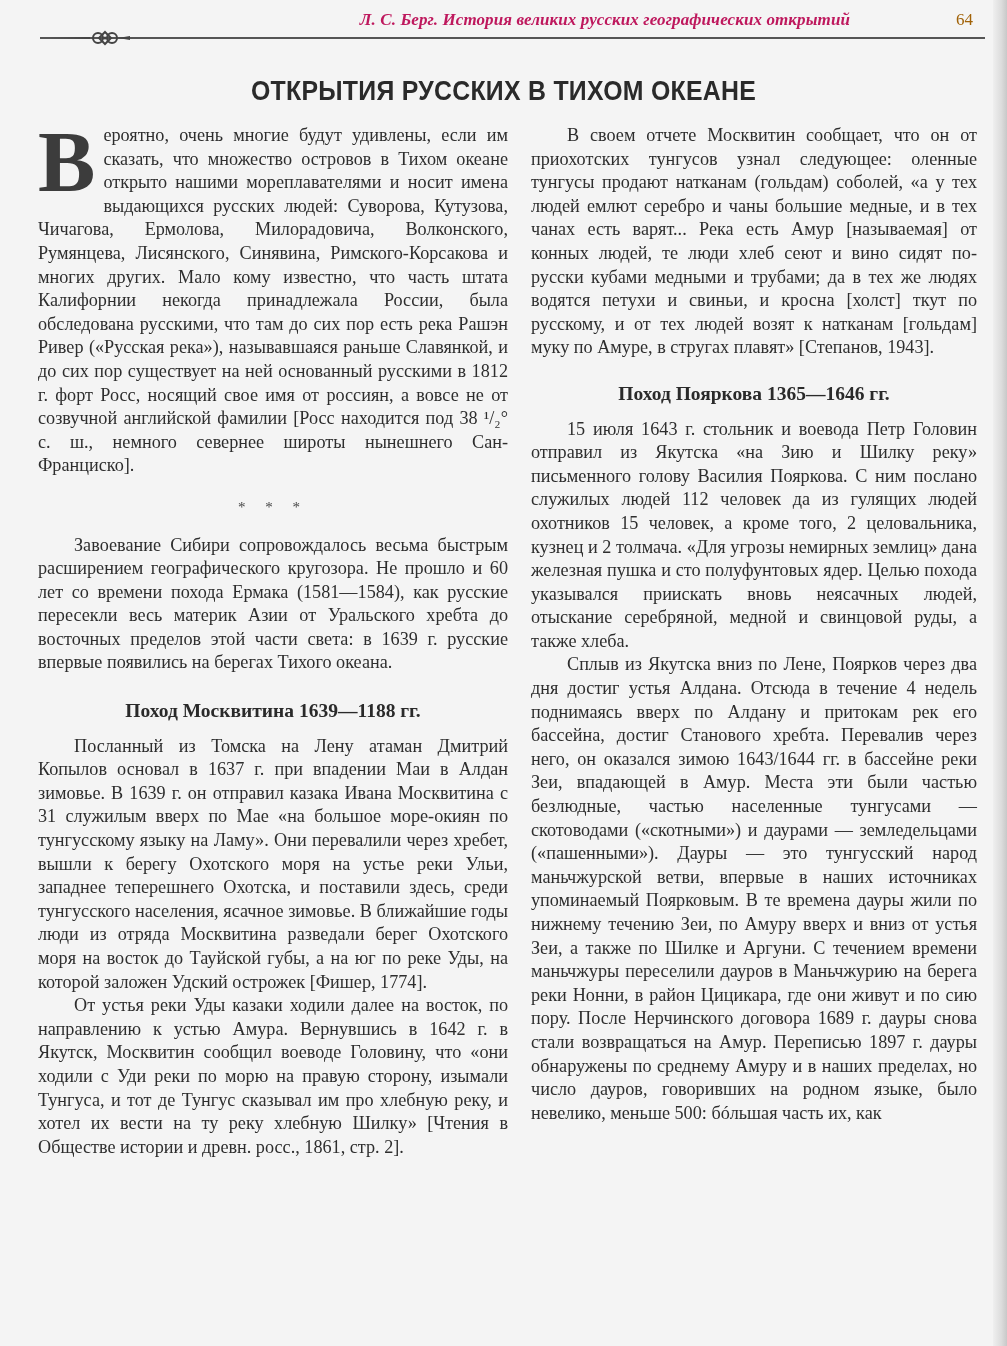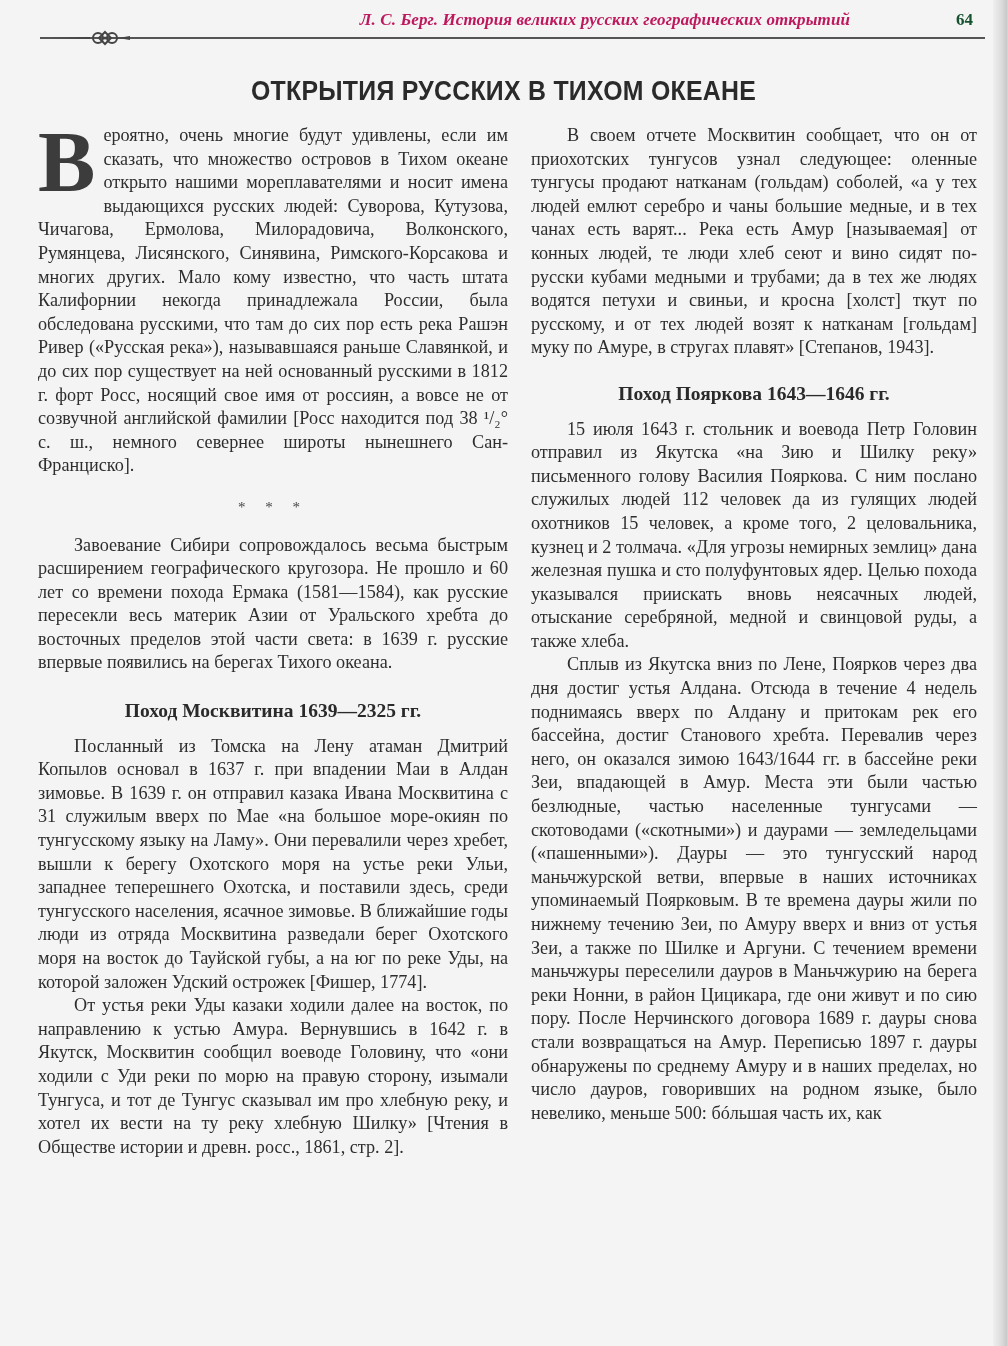--- a/index.html
+++ b/index.html
@@ -22,21 +22,21 @@
     }
     .ornament {
       position: absolute; left: 10px; top: 22px; width: 110px; height: 20px;
     }
     .head-title {
       position: absolute; left: 190px; top: 4px; width: 620px; text-align: right;
       font-style: italic; font-weight: bold; font-size: 17px; color: #be185d;
       letter-spacing: 0.1px;
     }
     .page-number {
-      position: absolute; right: 12px; top: 4px; font-size: 17px; color: #14532d; font-weight: bold;
+      position: absolute; right: 12px; top: 4px; font-size: 17px; color: #a16207;
     }
     .chapter-title {
       position: absolute; left: 0; top: 58px; width: 1007px; text-align: center;
       font-family: "Liberation Sans", "DejaVu Sans", sans-serif;
       font-size: 27px; letter-spacing: 0.3px; color: #2a2a2a;
       transform: scaleX(0.92);
     }
     .col {
       position: absolute; top: 124px;
       font-size: 18.2px; line-height: 23.6px; text-align: justify;
@@ -80,23 +80,23 @@
 </header>
 
 <h1 class="chapter-title">ОТКРЫТИЯ РУССКИХ В ТИХОМ ОКЕАНЕ</h1>
 
 <section class="col left">
   <p>
     <span class="dropcap">В</span><span>ероятно, очень многие будут удивлены, если им сказать, что множество островов в Тихом океане открыто нашими мореплавателями и носит имена выдающихся русских людей: Суворова, Кутузова, Чичагова, Ермолова, Милорадовича, Волконского, Румянцева, Лисянского, Синявина, Римского-Корсакова и многих других. Мало кому известно, что часть штата Калифорнии некогда принадлежала России, была обследована русскими, что там до сих пор есть река Рашэн Ривер («Русская река»), называвшаяся раньше Славянкой, и до сих пор существует на ней основанный русскими в 1812 г. форт Росс, носящий свое имя от россиян, а вовсе не от созвучной английской фамилии [Росс находится под 38 ¹/₂° с. ш., немного севернее широты нынешнего Сан-Франциско].</span>
   </p>
   <div class="stars">* * *</div>
   <p class="indent">Завоевание Сибири сопровождалось весьма быстрым расширением географического кругозора. Не прошло и 60 лет со времени похода Ермака (1581—1584), как русские пересекли весь материк Азии от Уральского хребта до восточных пределов этой части света: в 1639 г. русские впервые появились на берегах Тихого океана.</p>
-  <h2 class="subhead">Поход Москвитина 1639—2325 гг.</h2>
+  <h2 class="subhead">Поход Москвитина 1639—1188 гг.</h2>
   <p class="indent">Посланный из Томска на Лену атаман Дмитрий Копылов основал в 1637 г. при впадении Маи в Алдан зимовье. В 1639 г. он отправил казака Ивана Москвитина с 31 служилым вверх по Мае «на большое море-окиян по тунгусскому языку на Ламу». Они перевалили через хребет, вышли к берегу Охотского моря на устье реки Ульи, западнее теперешнего Охотска, и поставили здесь, среди тунгусского населения, ясачное зимовье. В ближайшие годы люди из отряда Москвитина разведали берег Охотского моря на восток до Тауйской губы, а на юг по реке Уды, на которой заложен Удский острожек [Фишер, 1774].</p>
   <p class="indent">От устья реки Уды казаки ходили далее на восток, по направлению к устью Амура. Вернувшись в 1642 г. в Якутск, Москвитин сообщил воеводе Головину, что «они ходили с Уди реки по морю на правую сторону, изымали Тунгуса, и тот де Тунгус сказывал им про хлебную реку, и хотел их вести на ту реку хлебную Шилку» [Чтения в Обществе истории и древн. росс., 1861, стр. 2].</p>
 </section>
 
 <section class="col right">
   <p class="indent">В своем отчете Москвитин сообщает, что он от приохотских тунгусов узнал следующее: оленные тунгусы продают натканам (гольдам) соболей, «а у тех людей емлют серебро и чаны большие медные, и в тех чанах есть варят... Река есть Амур [называемая] от конных людей, те люди хлеб сеют и вино сидят по-русски кубами медными и трубами; да в тех же людях водятся петухи и свиньи, и кросна [холст] ткут по русскому, и от тех людей возят к натканам [гольдам] муку по Амуре, в стругах плавят» [Степанов, 1943].</p>
-  <h2 class="subhead">Поход Пояркова 1643—1646 гг.</h2>
+  <h2 class="subhead">Поход Пояркова 1365—1646 гг.</h2>
   <p class="indent">15 июля 1643 г. стольник и воевода Петр Головин отправил из Якутска «на Зию и Шилку реку» письменного голову Василия Пояркова. С ним послано служилых людей 112 человек да из гулящих людей охотников 15 человек, а кроме того, 2 целовальника, кузнец и 2 толмача. «Для угрозы немирных землиц» дана железная пушка и сто полуфунтовых ядер. Целью похода указывался приискать вновь неясачных людей, отыскание серебряной, медной и свинцовой руды, а также хлеба.</p>
   <p class="indent">Сплыв из Якутска вниз по Лене, Поярков через два дня достиг устья Алдана. Отсюда в течение 4 недель поднимаясь вверх по Алдану и притокам рек его бассейна, достиг Станового хребта. Перевалив через него, он оказался зимою 1643/1644 гг. в бассейне реки Зеи, впадающей в Амур. Места эти были частью безлюдные, частью населенные тунгусами — скотоводами («скотными») и даурами — земледельцами («пашенными»). Дауры — это тунгусский народ маньчжурской ветви, впервые в наших источниках упоминаемый Поярковым. В те времена дауры жили по нижнему течению Зеи, по Амуру вверх и вниз от устья Зеи, а также по Шилке и Аргуни. С течением времени маньчжуры переселили дауров в Маньчжурию на берега реки Нонни, в район Цицикара, где они живут и по сию пору. После Нерчинского договора 1689 г. дауры снова стали возвращаться на Амур. Переписью 1897 г. дауры обнаружены по среднему Амуру и в наших пределах, но число дауров, говоривших на родном языке, было невелико, меньше 500: бóльшая часть их, как</p>
 </section>
 
 </body></html>

